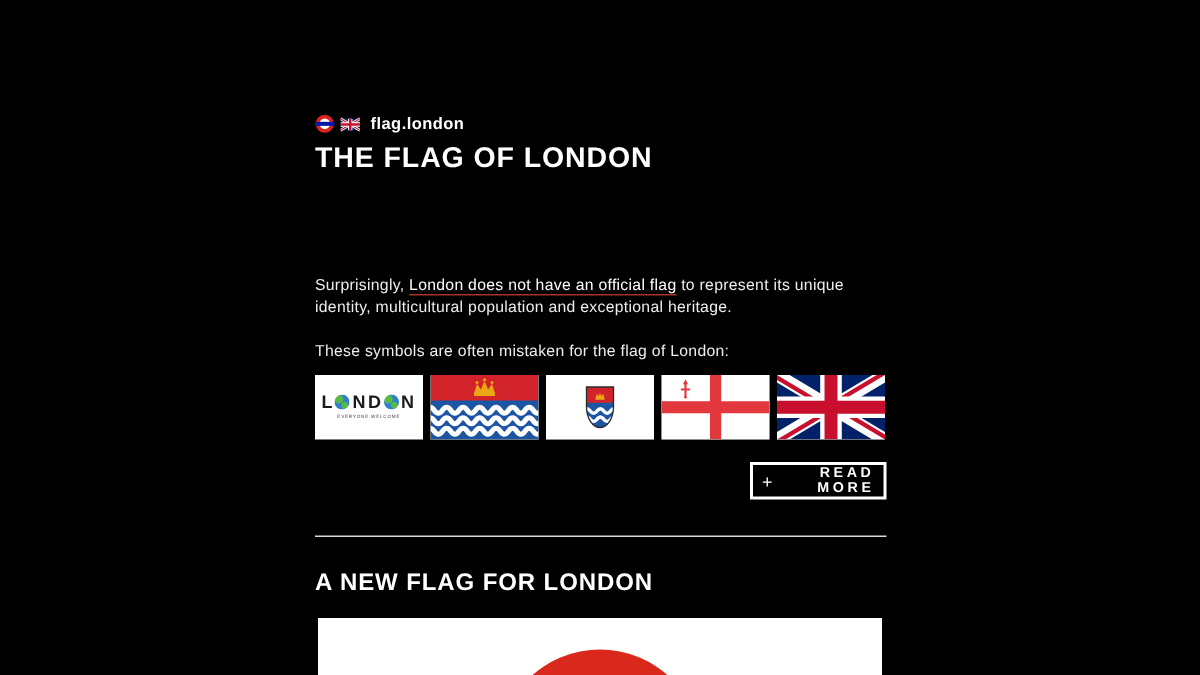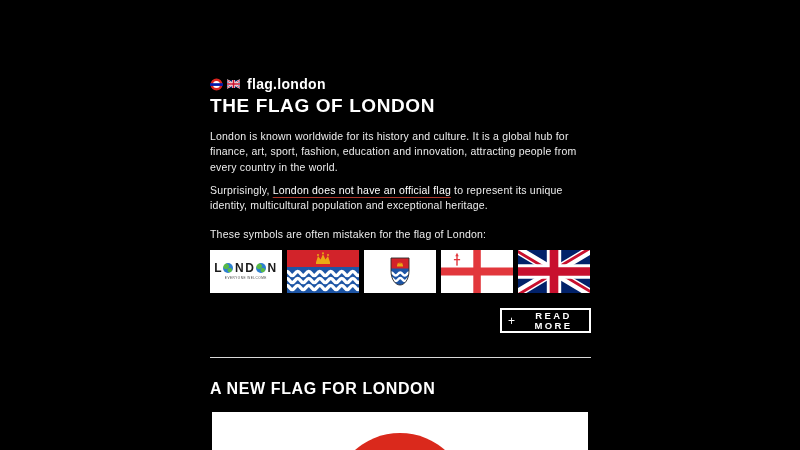--- a/index.html
+++ b/index.html
@@ -7,21 +7,21 @@
     position:relative;width:800px;height:450px;overflow:hidden;
     background:var(--bg,#000);
     font-family:"Liberation Sans", sans-serif;
     -webkit-font-smoothing:antialiased;
   }
   .content{position:absolute;left:210px;top:0;width:380px;height:450px;}
 
   
   .brand{position:absolute;top:76px;left:0;display:flex;align-items:center;gap:4px;cursor:pointer;}
   .brand svg{display:block;}
-  .brand-text{color:#fff;font-size:14px;font-weight:600;letter-spacing:.3px;margin-left:3px;}
+  .brand-text{color:#fff;font-size:11px;font-weight:600;letter-spacing:.3px;margin-left:3px;}
 
   
   .h1{position:absolute;top:95px;left:0;color:var(--heading,#fff);font-size:19px;font-weight:600;letter-spacing:.6px;}
   .h2{position:absolute;top:380px;left:0;color:var(--heading,#fff);font-size:16px;font-weight:600;letter-spacing:.6px;}
 
   
   .para{position:absolute;left:0;width:384px;color:var(--text,#ededed);
         font-size:10.5px;line-height:15.4px;letter-spacing:.2px;white-space:pre-line;}
   .p1{top:129px;}
   .p2{top:183px;}
@@ -43,21 +43,21 @@
        radial-gradient(circle at 68% 72%, var(--globe-green) 0 20%, rgba(0,0,0,0) 26%),
        radial-gradient(circle at 30% 32%, var(--globe-green) 0 26%, rgba(0,0,0,0) 32%),
        var(--globe-blue);}
   .lp-tagline{color:#444;font-size:5px;letter-spacing:.8px;transform:scale(.62);transform-origin:center top;white-space:nowrap;}
 
   
   .read-more{position:absolute;top:308px;right:-1px;width:91px;height:25px;
      background:transparent;border:2px solid var(--button-border,#fff);box-sizing:border-box;
      display:flex;align-items:center;justify-content:center;gap:9px;cursor:pointer;}
   .read-more .plus{color:#fff;font-size:12px;font-weight:400;line-height:1;}
-  .read-more .label{color:#fff;font-size:9.5px;font-weight:600;letter-spacing:2.4px;line-height:1;}
+  .read-more .label{color:#fff;font-size:9.5px;font-weight:600;letter-spacing:2.4px;line-height:1;text-align:right;}
 
   .divider{position:absolute;top:357px;left:0;width:381px;height:0;border-top:1.5px solid var(--divider,#d9d9d9);}
 
   
   .proposal-box{position:absolute;top:412px;left:2px;width:376px;height:120px;background:#fff;overflow:hidden;}
   .proposal-circle{position:absolute;top:21px;left:50%;transform:translateX(-50%);
      width:136px;height:136px;border-radius:50%;background:var(--circle-red,#da291c);}
 </style>
 </head>
 <body>
@@ -76,23 +76,20 @@
         <path d="M0,0 L50,30 M50,0 L0,30" stroke="#fff" stroke-width="7"></path>
         <path d="M0,0 L50,30 M50,0 L0,30" stroke="var(--uj-red)" stroke-width="3"></path>
         <path d="M25,0 V30 M0,15 H50" stroke="#fff" stroke-width="11"></path>
         <path d="M25,0 V30 M0,15 H50" stroke="var(--uj-red)" stroke-width="6.5"></path>
       </svg>
       <span class="brand-text">flag.london</span>
     </div>
 
     <div class="h1">THE FLAG OF LONDON</div>
 
-    <div class="para p1">London is known worldwide for its history and culture. It is a global hub for
-finance, art, sport, fashion, education and innovation, attracting people from
-every country in the world.</div>
 
     <div class="para p2"><span>Surprisingly, </span><span class="inline-link">London does not have an official flag</span><span> to represent its unique
 identity, multicultural population and exceptional heritage.</span></div>
 
     <div class="para p3">These symbols are often mistaken for the flag of London:</div>
 
     <div class="flag-row">
 
       <div class="flag-tile lp-tile">
         <div class="lp-word">

